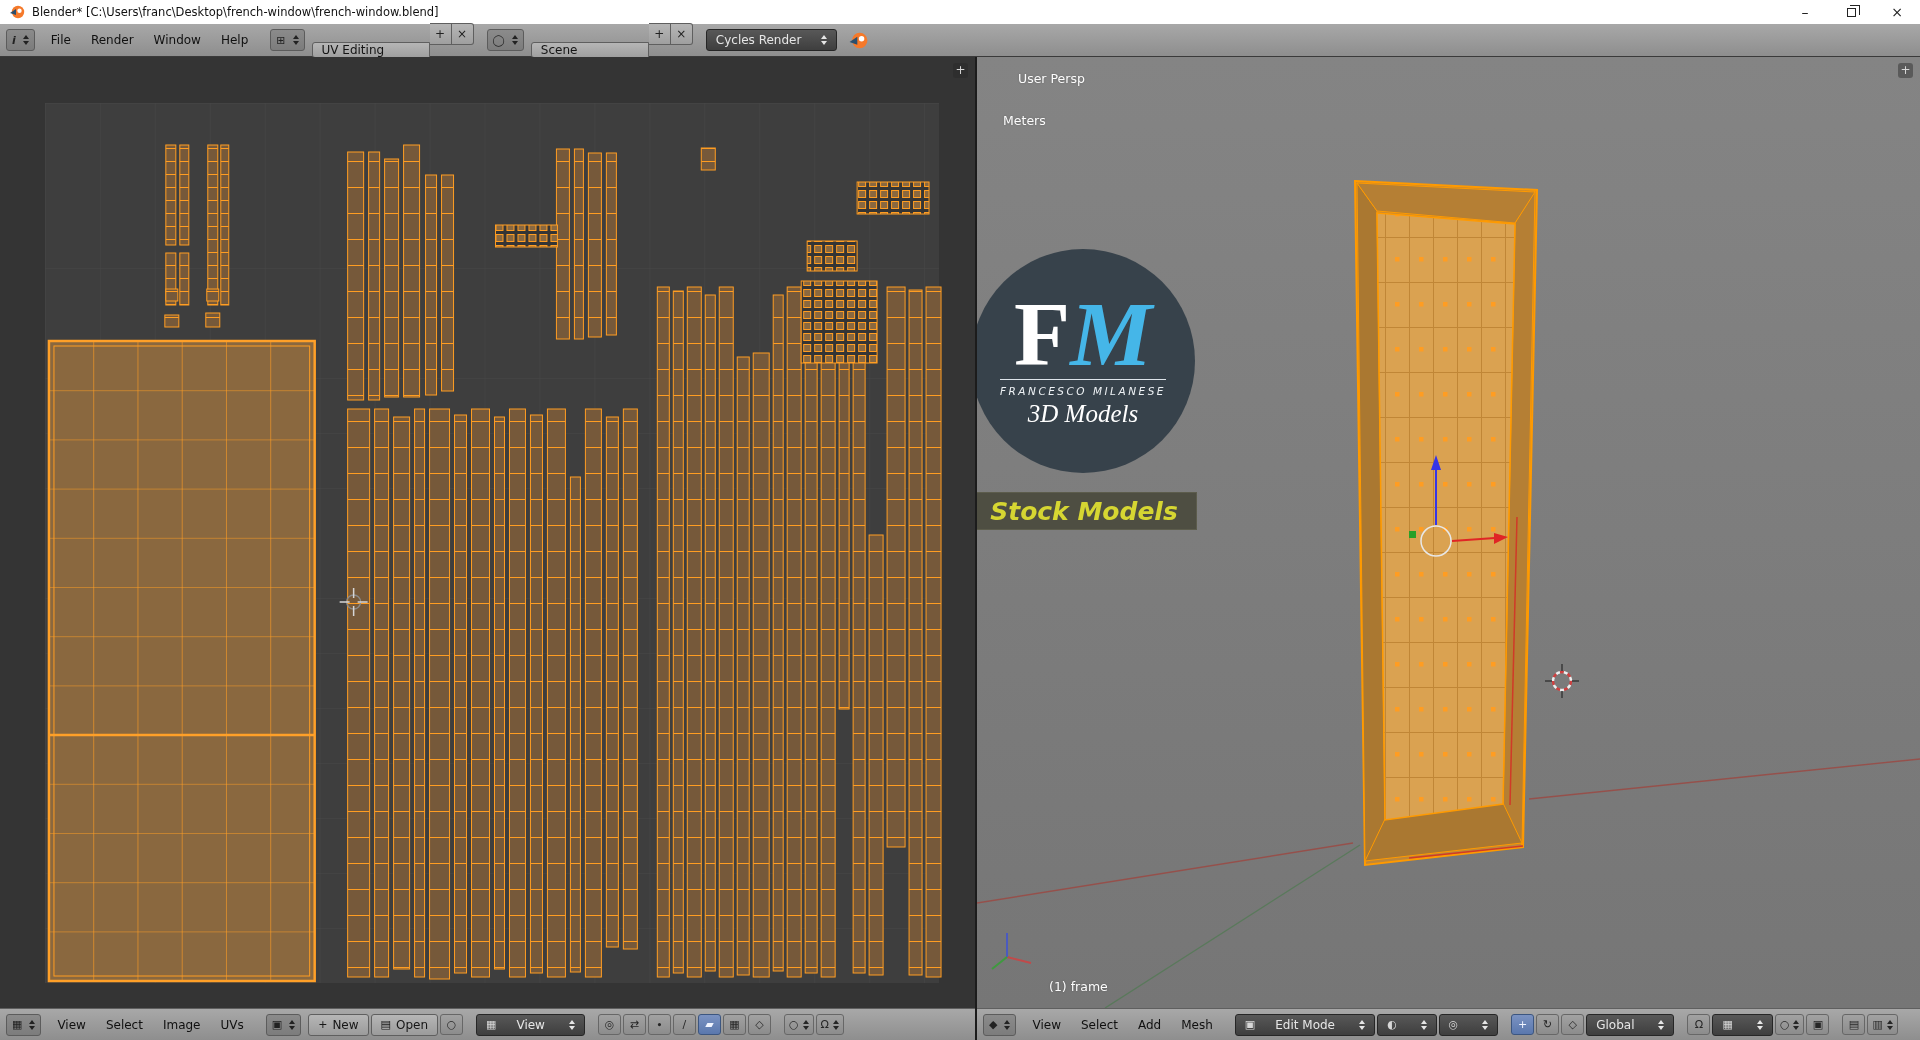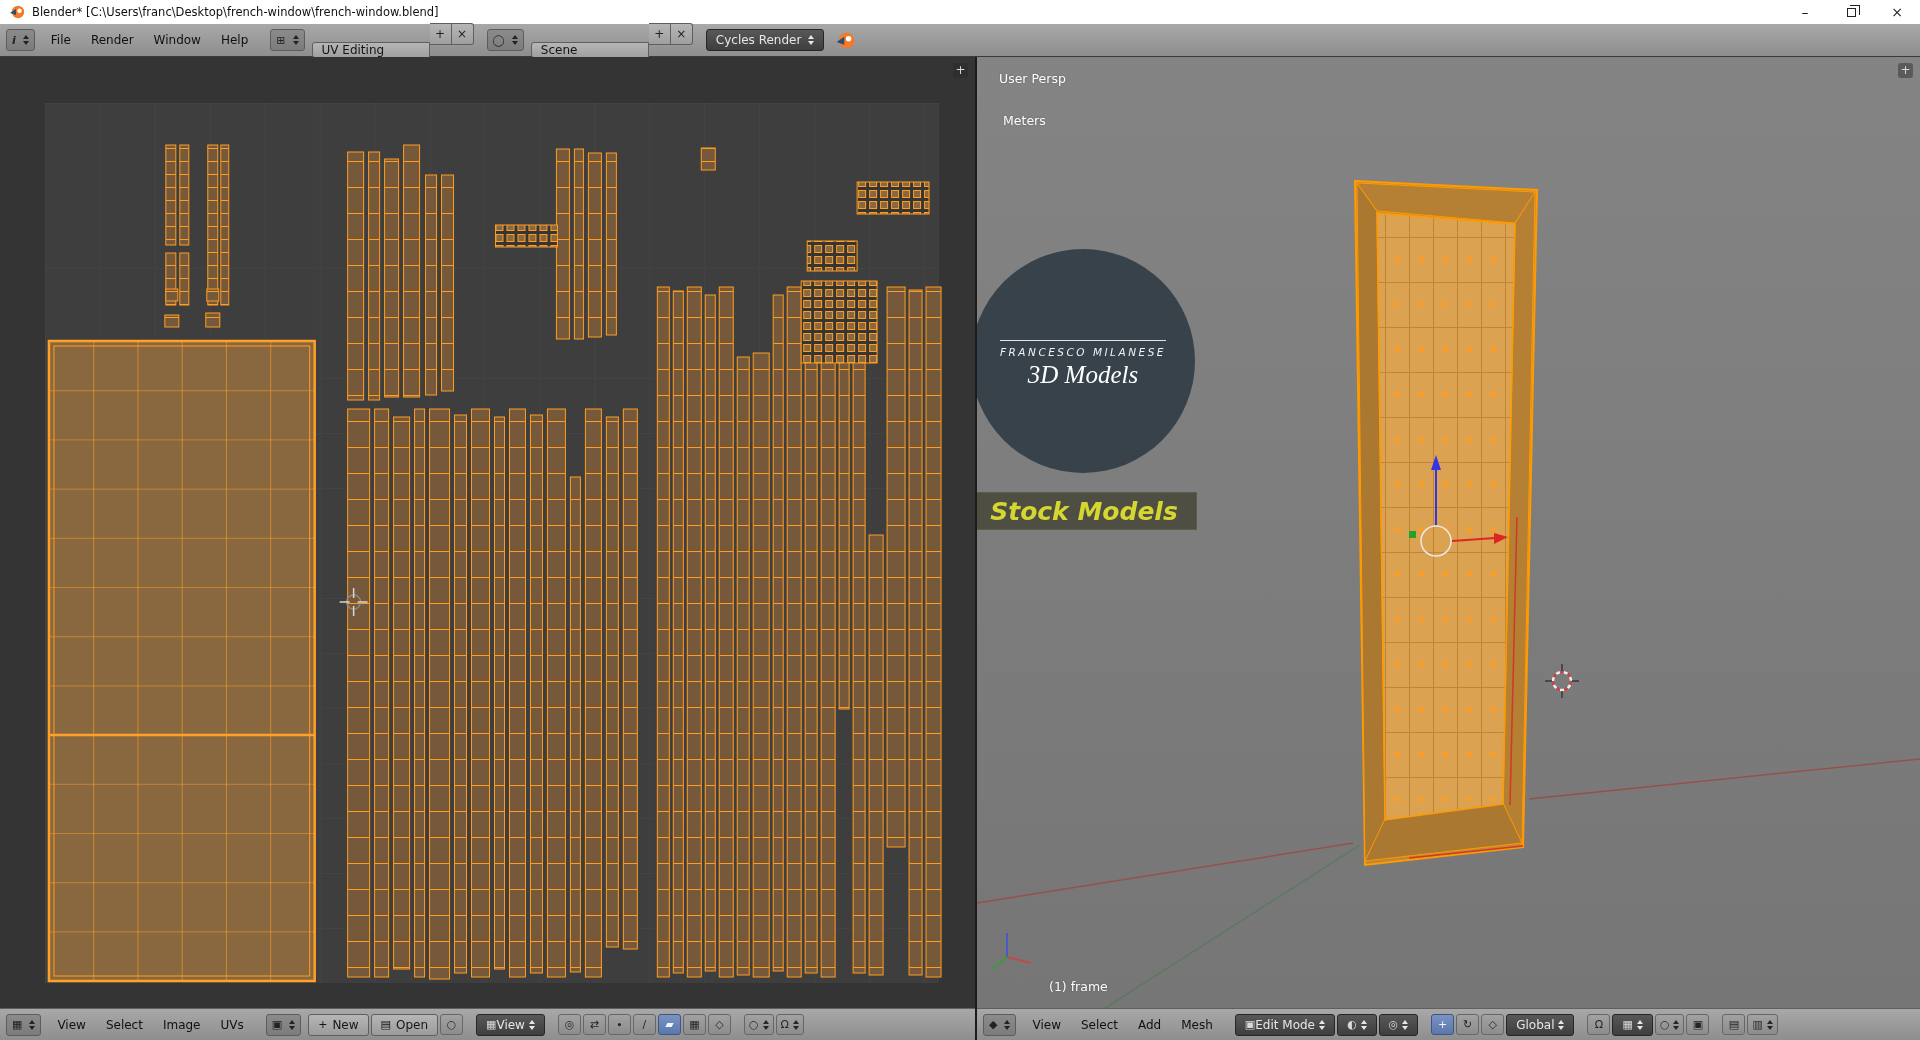--- a/index.html
+++ b/index.html
@@ -32,21 +32,21 @@
                   border-bottom:4px solid currentColor; }
   .arrs::after  { content:""; border-left:3.5px solid transparent; border-right:3.5px solid transparent;
                   border-top:4px solid currentColor; }
   .field { display:flex; align-items:center; height:16px; min-width:118px;
            background:linear-gradient(#b6b6b6,#9f9f9f); border:1px solid #5f5f5f;
            color:#141414; padding:0 9px; border-radius:3px 0 0 3px; white-space:nowrap;margin-top:19px; }
   .sq-btn { width:22px; height:22px; display:flex; align-items:center; justify-content:center;
             background:linear-gradient(#b6b6b6,#9f9f9f); border:1px solid #5f5f5f; border-left:none;
             font-size:12px; color:#222; }
   .sq-btn.last { border-radius:0 3px 3px 0; }
-  .dark-menu { display:flex; align-items:center; gap:0; height:22px;
+  .dark-menu { display:flex; align-items:center; gap:20px; height:22px;
                background:linear-gradient(#585858,#3e3e3e); border:1px solid #262626;
                border-radius:3px; color:#e6e6e6; padding:0 9px; white-space:nowrap; }
   .dark-menu .glyph { color:#d8d8d8; }
   .w-btn { display:flex; align-items:center; gap:5px; height:22px; padding:0 9px;
            background:linear-gradient(#b6b6b6,#9b9b9b); border:1px solid #5f5f5f;
            border-radius:3px; color:#161616; white-space:nowrap; }
   .icon-btn { height:21px; min-width:23px; padding:0 4px; display:flex; align-items:center;
               justify-content:center; background:linear-gradient(#a2a2a2,#8c8c8c);
               border:1px solid #676767; border-radius:3px; font-size:11px; color:#262626; }
   .icon-btn.active { background:linear-gradient(#7b93c2,#5a77ad); border-color:#3c5680; color:#f0f4ff; }
@@ -375,26 +375,29 @@
           <path d="M585 607V614M585 634V641M568 624H575M595 624H602" stroke="#3a3a3a" stroke-width="1.5"></path>
         </g>
 
         <g stroke-width="2">
           <line x1="30" y1="900" x2="54" y2="906" stroke="#c04a4a"></line>
           <line x1="30" y1="900" x2="30" y2="876" stroke="#4a5ac0"></line>
           <line x1="30" y1="900" x2="15" y2="912" stroke="#3f9a3f"></line>
         </g>
       </svg>
 
-      <span class="overlay-text" style="left:22px; top:14px;">User Persp</span>
+      <span class="overlay-text" style="left:41px; top:14px;">User Persp</span>
       <span class="overlay-text" style="left:26px; top:56px;">Meters</span>
       <span class="overlay-text" style="left:72px; top:922px;">(1) frame</span>
 
       <div class="watermark">
         <div class="wm-circle">
+          <div class="fm">
+            <span class="f">F</span><span class="m">M</span>
+          </div>
           <div class="wm-name">FRANCESCO MILANESE</div>
           <div class="wm-3d">3D Models</div>
         </div>
         <div class="wm-stock">Stock Models</div>
       </div>
     </div>
 
     <div class="hdr ed-header">
       <div class="editor-btn">
         <span class="glyph">◆</span>

